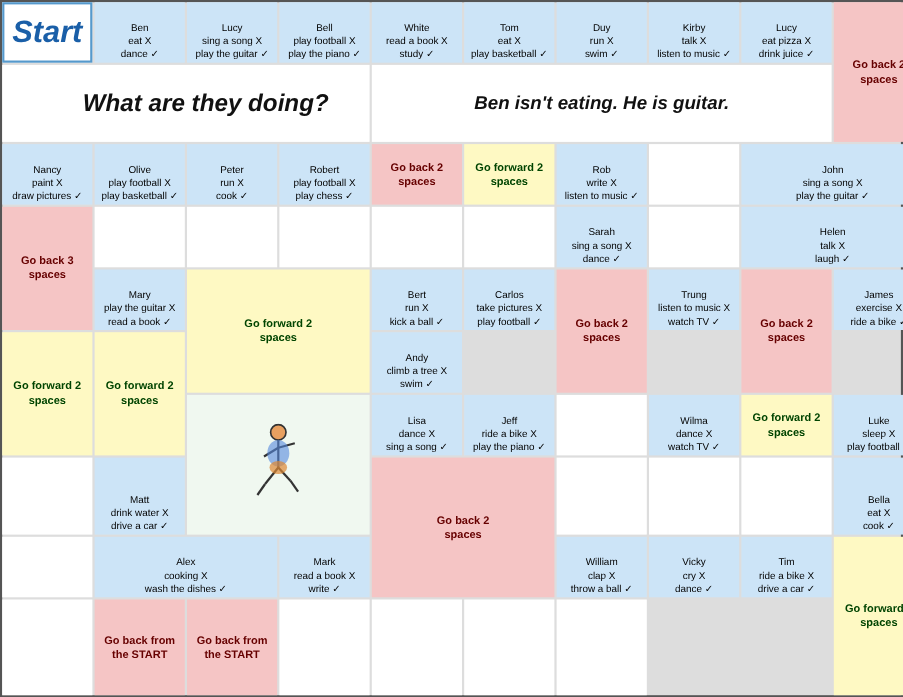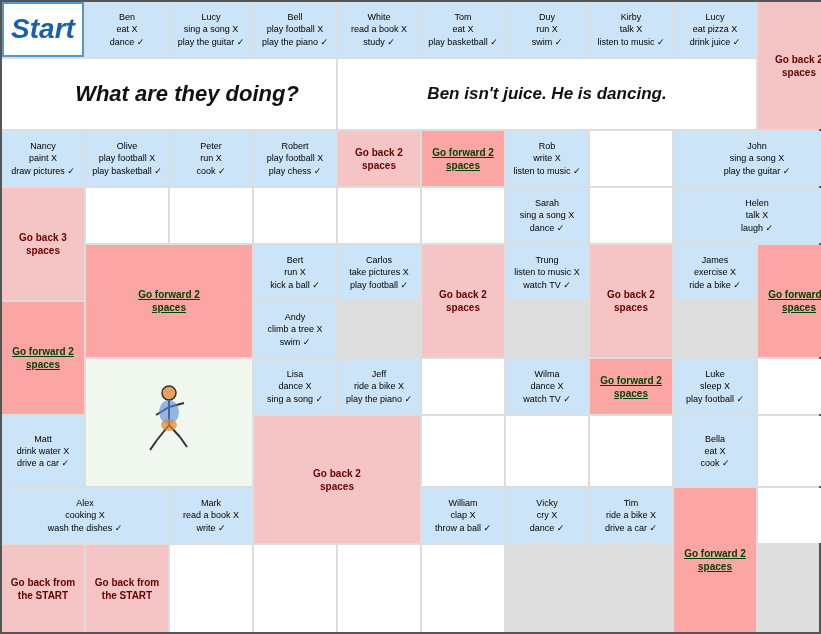--- a/index.html
+++ b/index.html
@@ -30,22 +30,22 @@
       font-size: 9px;
       line-height: 1.3;
       display: flex;
       flex-direction: column;
       justify-content: center;
       align-items: center;
       text-align: center;
       padding: 2px;
       overflow: hidden;
     }
-    .c.blue { background: #cce4f7; }
-    .c.green { background: #fca5a5; color: #004400; font-weight: bold; font-size: 10px; text-decoration: underline; }
+    .c.blue { background: #cce4f7; justify-content: flex-end; }
+    .c.green { background: #fef9c3; color: #004400; font-weight: bold; font-size: 10px; }
     .c.red { background: #f5c5c5; color: #660000; font-weight: bold; font-size: 10px; }
     .c.start-cell {
       font-size: 28px;
       font-weight: bold;
       font-style: italic;
       color: #1a5fa8;
       background: #fff;
       border: 2px solid #5599cc;
     }
     .c.heading {
@@ -87,21 +87,21 @@
     </div>
   <div class="c blue">
       <span class="cell-text">Lucy<br>eat pizza X<br>drink juice ✓</span>
     </div>
   <div class="c red span2r">Go back 2<br>spaces</div>
 
   <div class="c heading span4c">
     <span style="font-size:22px;font-weight:900;font-style:italic;color:#111;margin-left:36px;">What are they doing?</span>
   </div>
   <div class="c heading span5c">
-    <span style="font-size:17px;font-weight:900;font-style:italic;color:#111;">Ben isn't juice. He is dancing.</span>
+    <span style="font-size:17px;font-weight:900;font-style:italic;color:#111;">Ben isn't eating. He is guitar.</span>
   </div>
 
   <div class="c blue">
       <span class="cell-text">Nancy<br>paint X<br>draw pictures ✓</span>
     </div>
   <div class="c blue">
       <span class="cell-text">Olive<br>play football X<br>play basketball ✓</span>
     </div>
   <div class="c blue">
       <span class="cell-text">Peter<br>run X<br>cook ✓</span>
@@ -126,20 +126,23 @@
   <div class="c"></div>
   <div class="c"></div>
   <div class="c blue">
       <span class="cell-text">Sarah<br>sing a song X<br>dance ✓</span>
     </div>
   <div class="c"></div>
   <div class="c blue span2c">
       <span class="cell-text">Helen<br>talk X<br>laugh ✓</span>
     </div>
 
+  <div class="c blue">
+      <span class="cell-text">Mary<br>play the guitar X<br>read a book ✓</span>
+    </div>
   <div class="c green span2c2r">Go forward 2<br>spaces</div>
   <div class="c blue">
       <span class="cell-text">Bert<br>run X<br>kick a ball ✓</span>
     </div>
   <div class="c blue">
       <span class="cell-text">Carlos<br>take pictures X<br>play football ✓</span>
     </div>
   <div class="c red span2r">Go back 2<br>spaces</div>
   <div class="c blue">
       <span class="cell-text">Trung<br>listen to music X<br>watch TV ✓</span>

